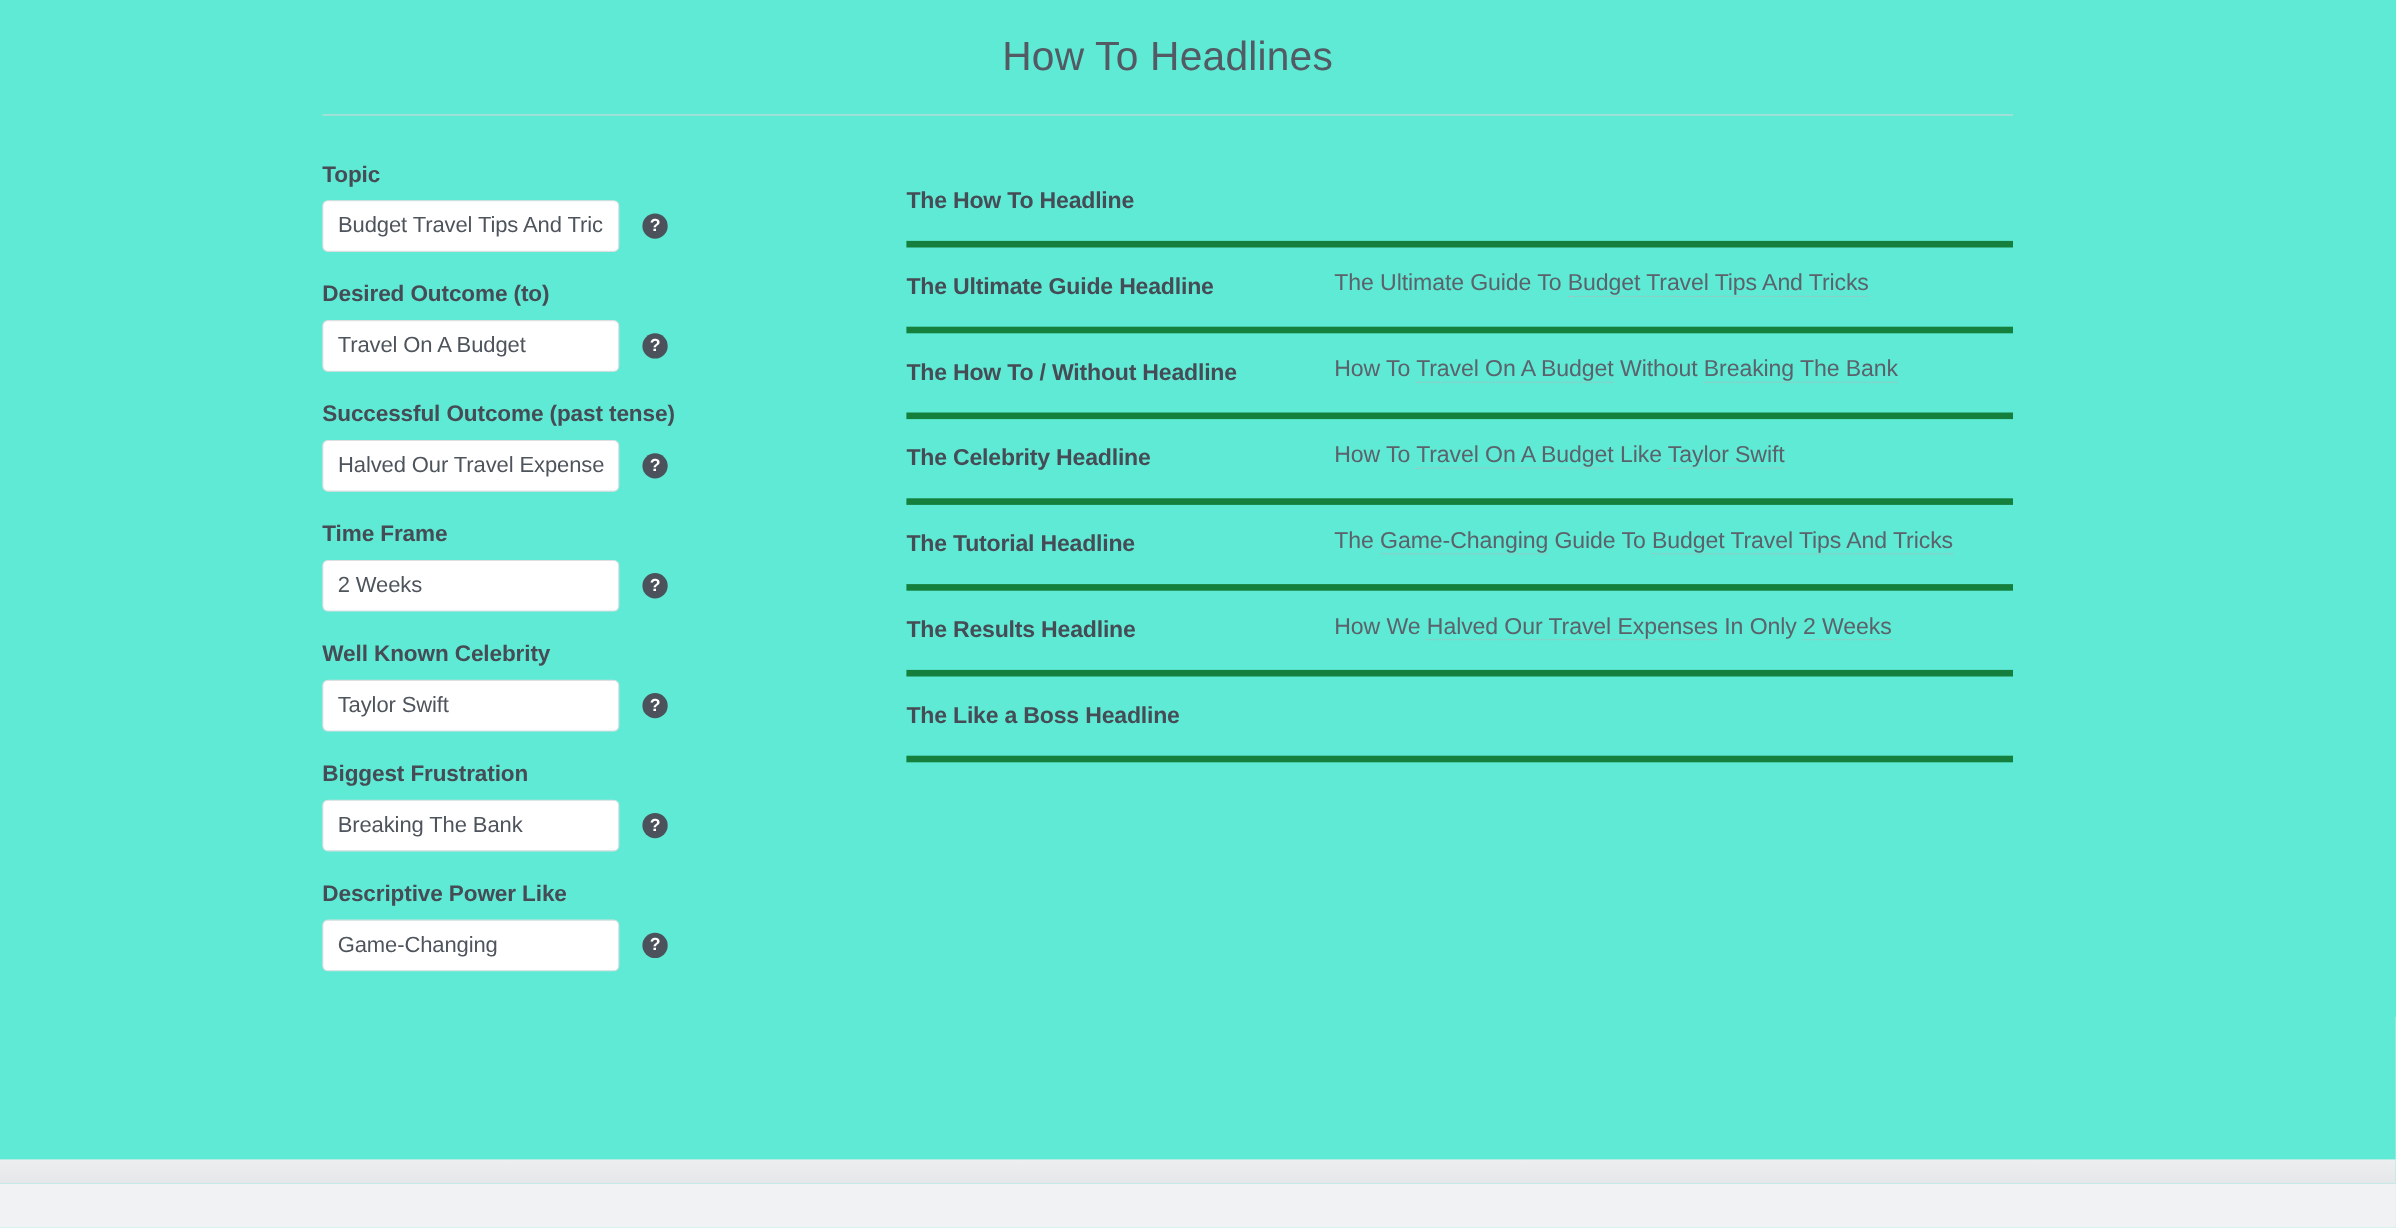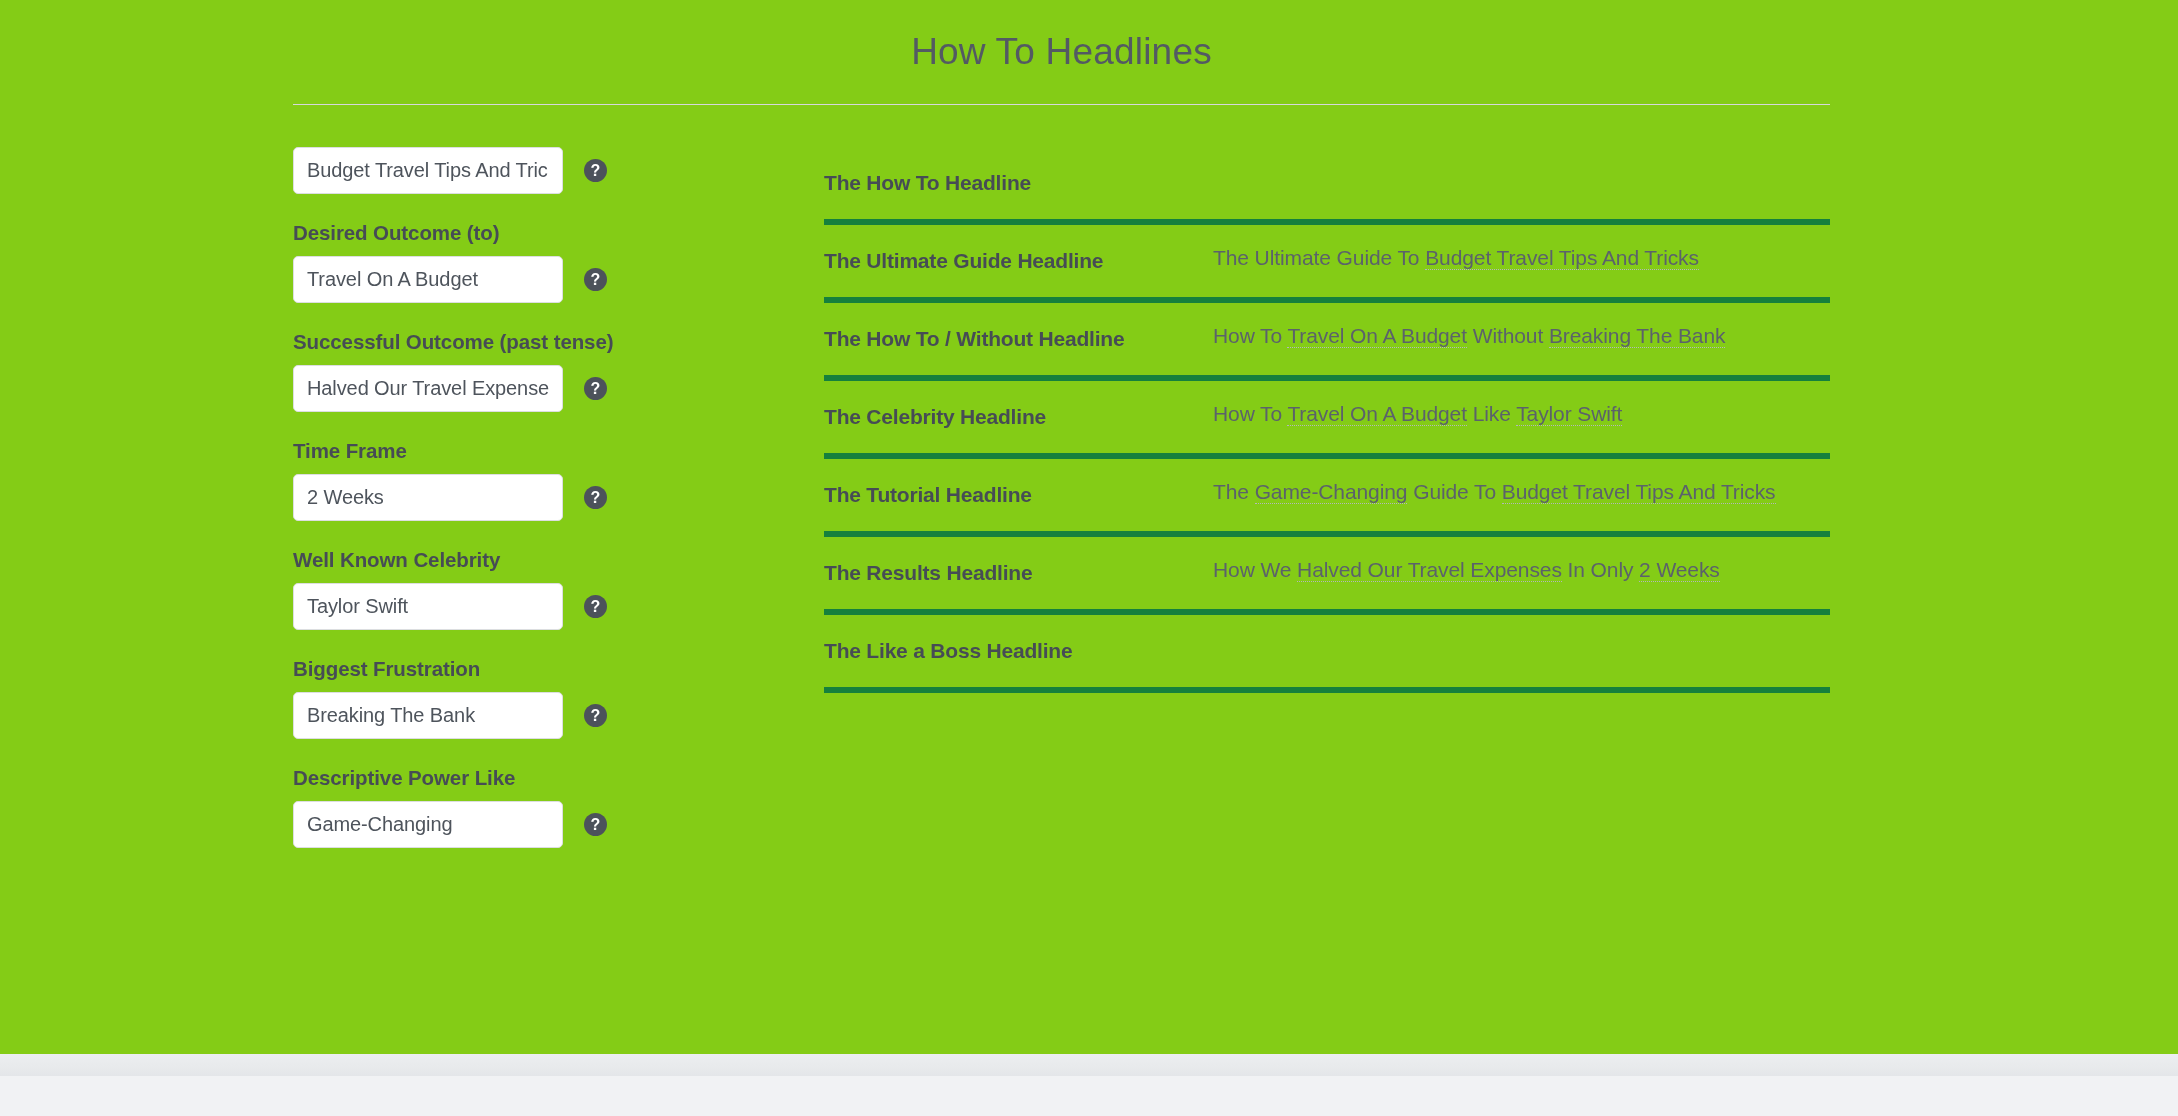--- a/index.html
+++ b/index.html
@@ -13,21 +13,21 @@
     overflow: hidden;
     font-family: "Liberation Sans", sans-serif;
     color: #4a5058;
     -webkit-font-smoothing: antialiased;
   }
 
   .page {
     position: relative;
     width: 2178px;
     height: 1076px;
-    background: #84cc16;
+    background: #5eead4;
     box-sizing: border-box;
   }
 
   
   .page-bottom-edge {
     position: absolute;
     left: 0;
     right: 0;
     bottom: 0;
     height: 22px;
@@ -175,20 +175,21 @@
   <div class="content">
 
     <h1 class="page-title">How To Headlines</h1>
 
     <div class="title-divider"></div>
 
     <div class="body-grid">
 
       <div class="form-col">
           <div class="field">
+            <label class="field-label">Topic</label>
             <div class="field-row">
               <input type="text" class="text-input" value="Budget Travel Tips And Tricks" style="">
               <span class="help-icon">?</span>
             </div>
           </div>
           <div class="field">
             <label class="field-label">Desired Outcome (to)</label>
             <div class="field-row">
               <input type="text" class="text-input" value="Travel On A Budget" style="">
               <span class="help-icon">?</span>

